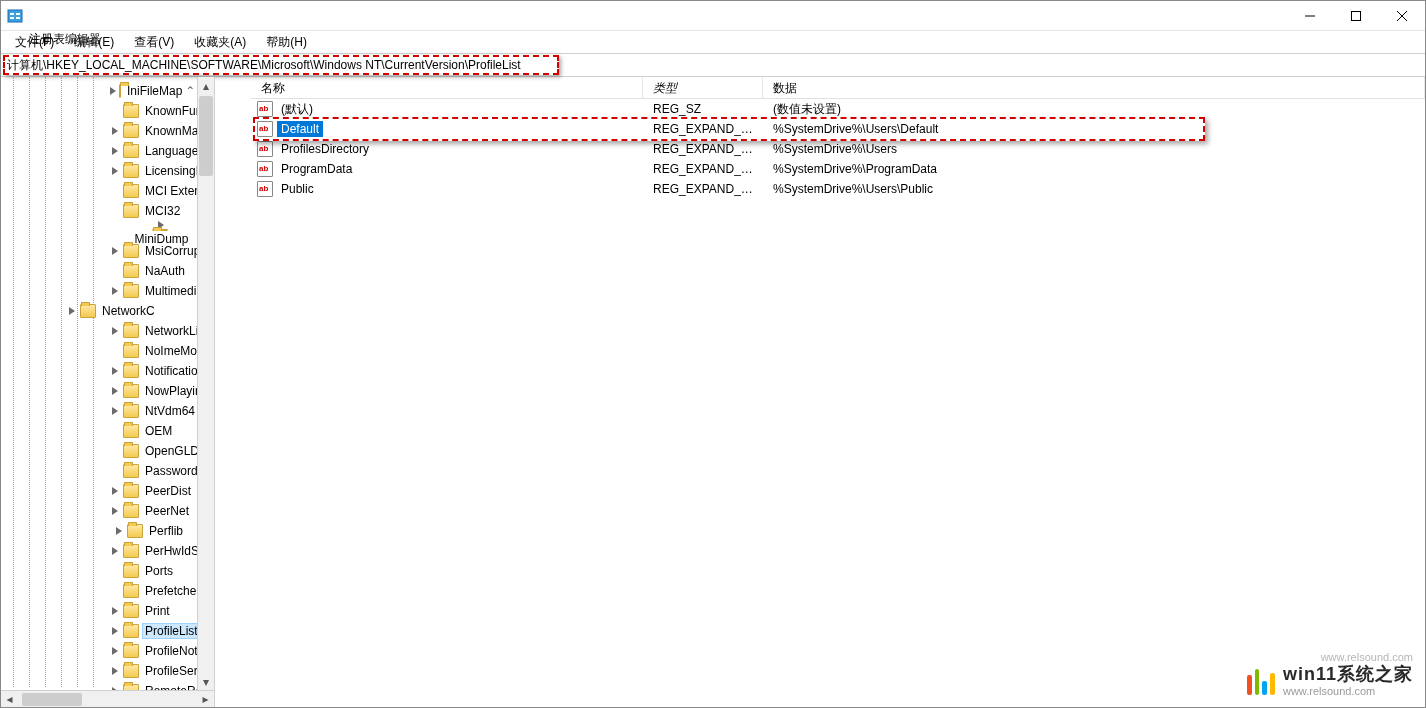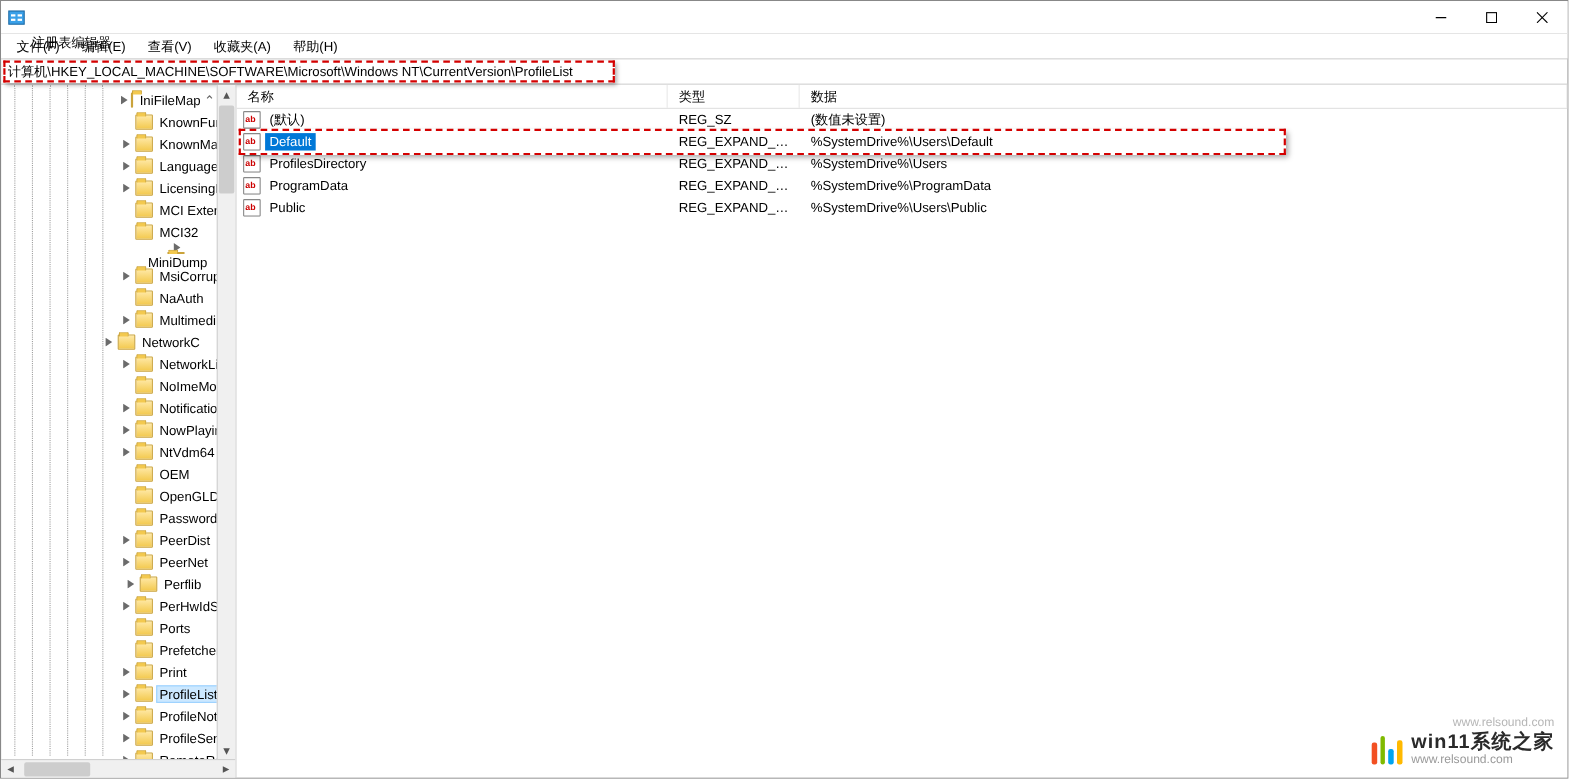--- a/index.html
+++ b/index.html
@@ -103,33 +103,33 @@
     content:''; position:absolute; left:0; top:-3px; width:7px; height:3px;
     background:#f3c94f; border:1px solid #caa33b; border-bottom:none; border-radius:1px 1px 0 0;
   }
   .tree-label { font-size:12px; padding:1px 3px; }
   .tree-node.selected .tree-label { background:#cce8ff; border:1px solid #99d1ff; padding:0 2px; }
   .tree-guides {
     position:absolute; left:0; top:0; bottom:0; width:100px; pointer-events:none;
   }
   .guide-line { position:absolute; top:0; bottom:20px; width:0; border-left:1px dotted #a0a0a0; }
   
-  .list-pane { flex:1; position:relative; overflow:hidden; }
+  .list-pane { flex:1; position:relative; overflow:hidden;margin-left:36px; }
   .list-header {
     display:flex; height:22px;
     border-bottom:1px solid #e0e0e0;
     font-size:12px;
   }
   .col-h {
     padding:3px 8px 3px 10px;
     border-right:1px solid #e8e8e8;
     color:#000;
   }
   .col-name { width:392px; }
-  .col-type { width:120px; }
+  .col-type { width:120px;font-style:italic; }
   .col-data { flex:1; }
   .list-body { position:relative; }
   .row {
     display:flex; height:20px; align-items:center;
     position:relative;
   }
   .cell { padding:0 8px 0 10px; font-size:12px; white-space:nowrap; overflow:hidden; text-overflow:ellipsis; }
   .cell.name { width:392px; display:flex; align-items:center; padding-left:6px; }
   .cell.type { width:120px; }
   .cell.data { flex:1; }
@@ -322,21 +322,21 @@
           </div>
           <div class="tree-node" style="padding-left: 108px;">
             <span class="expander ">
               <svg width="8" height="8">
                 <path d="M1 0 L7 4 L1 8 Z" fill="#6b6b6b"></path>
               </svg>
             </span>
             <span class="folder-icon"></span>
             <span class="tree-label">Multimedi</span>
           </div>
-          <div class="tree-node" style="padding-left: 92px;">
+          <div class="tree-node" style="padding-left: 65px;">
             <span class="expander ">
               <svg width="8" height="8">
                 <path d="M1 0 L7 4 L1 8 Z" fill="#6b6b6b"></path>
               </svg>
             </span>
             <span class="folder-icon"></span>
             <span class="tree-label">NetworkC</span>
           </div>
           <div class="tree-node" style="padding-left: 108px;">
             <span class="expander ">

